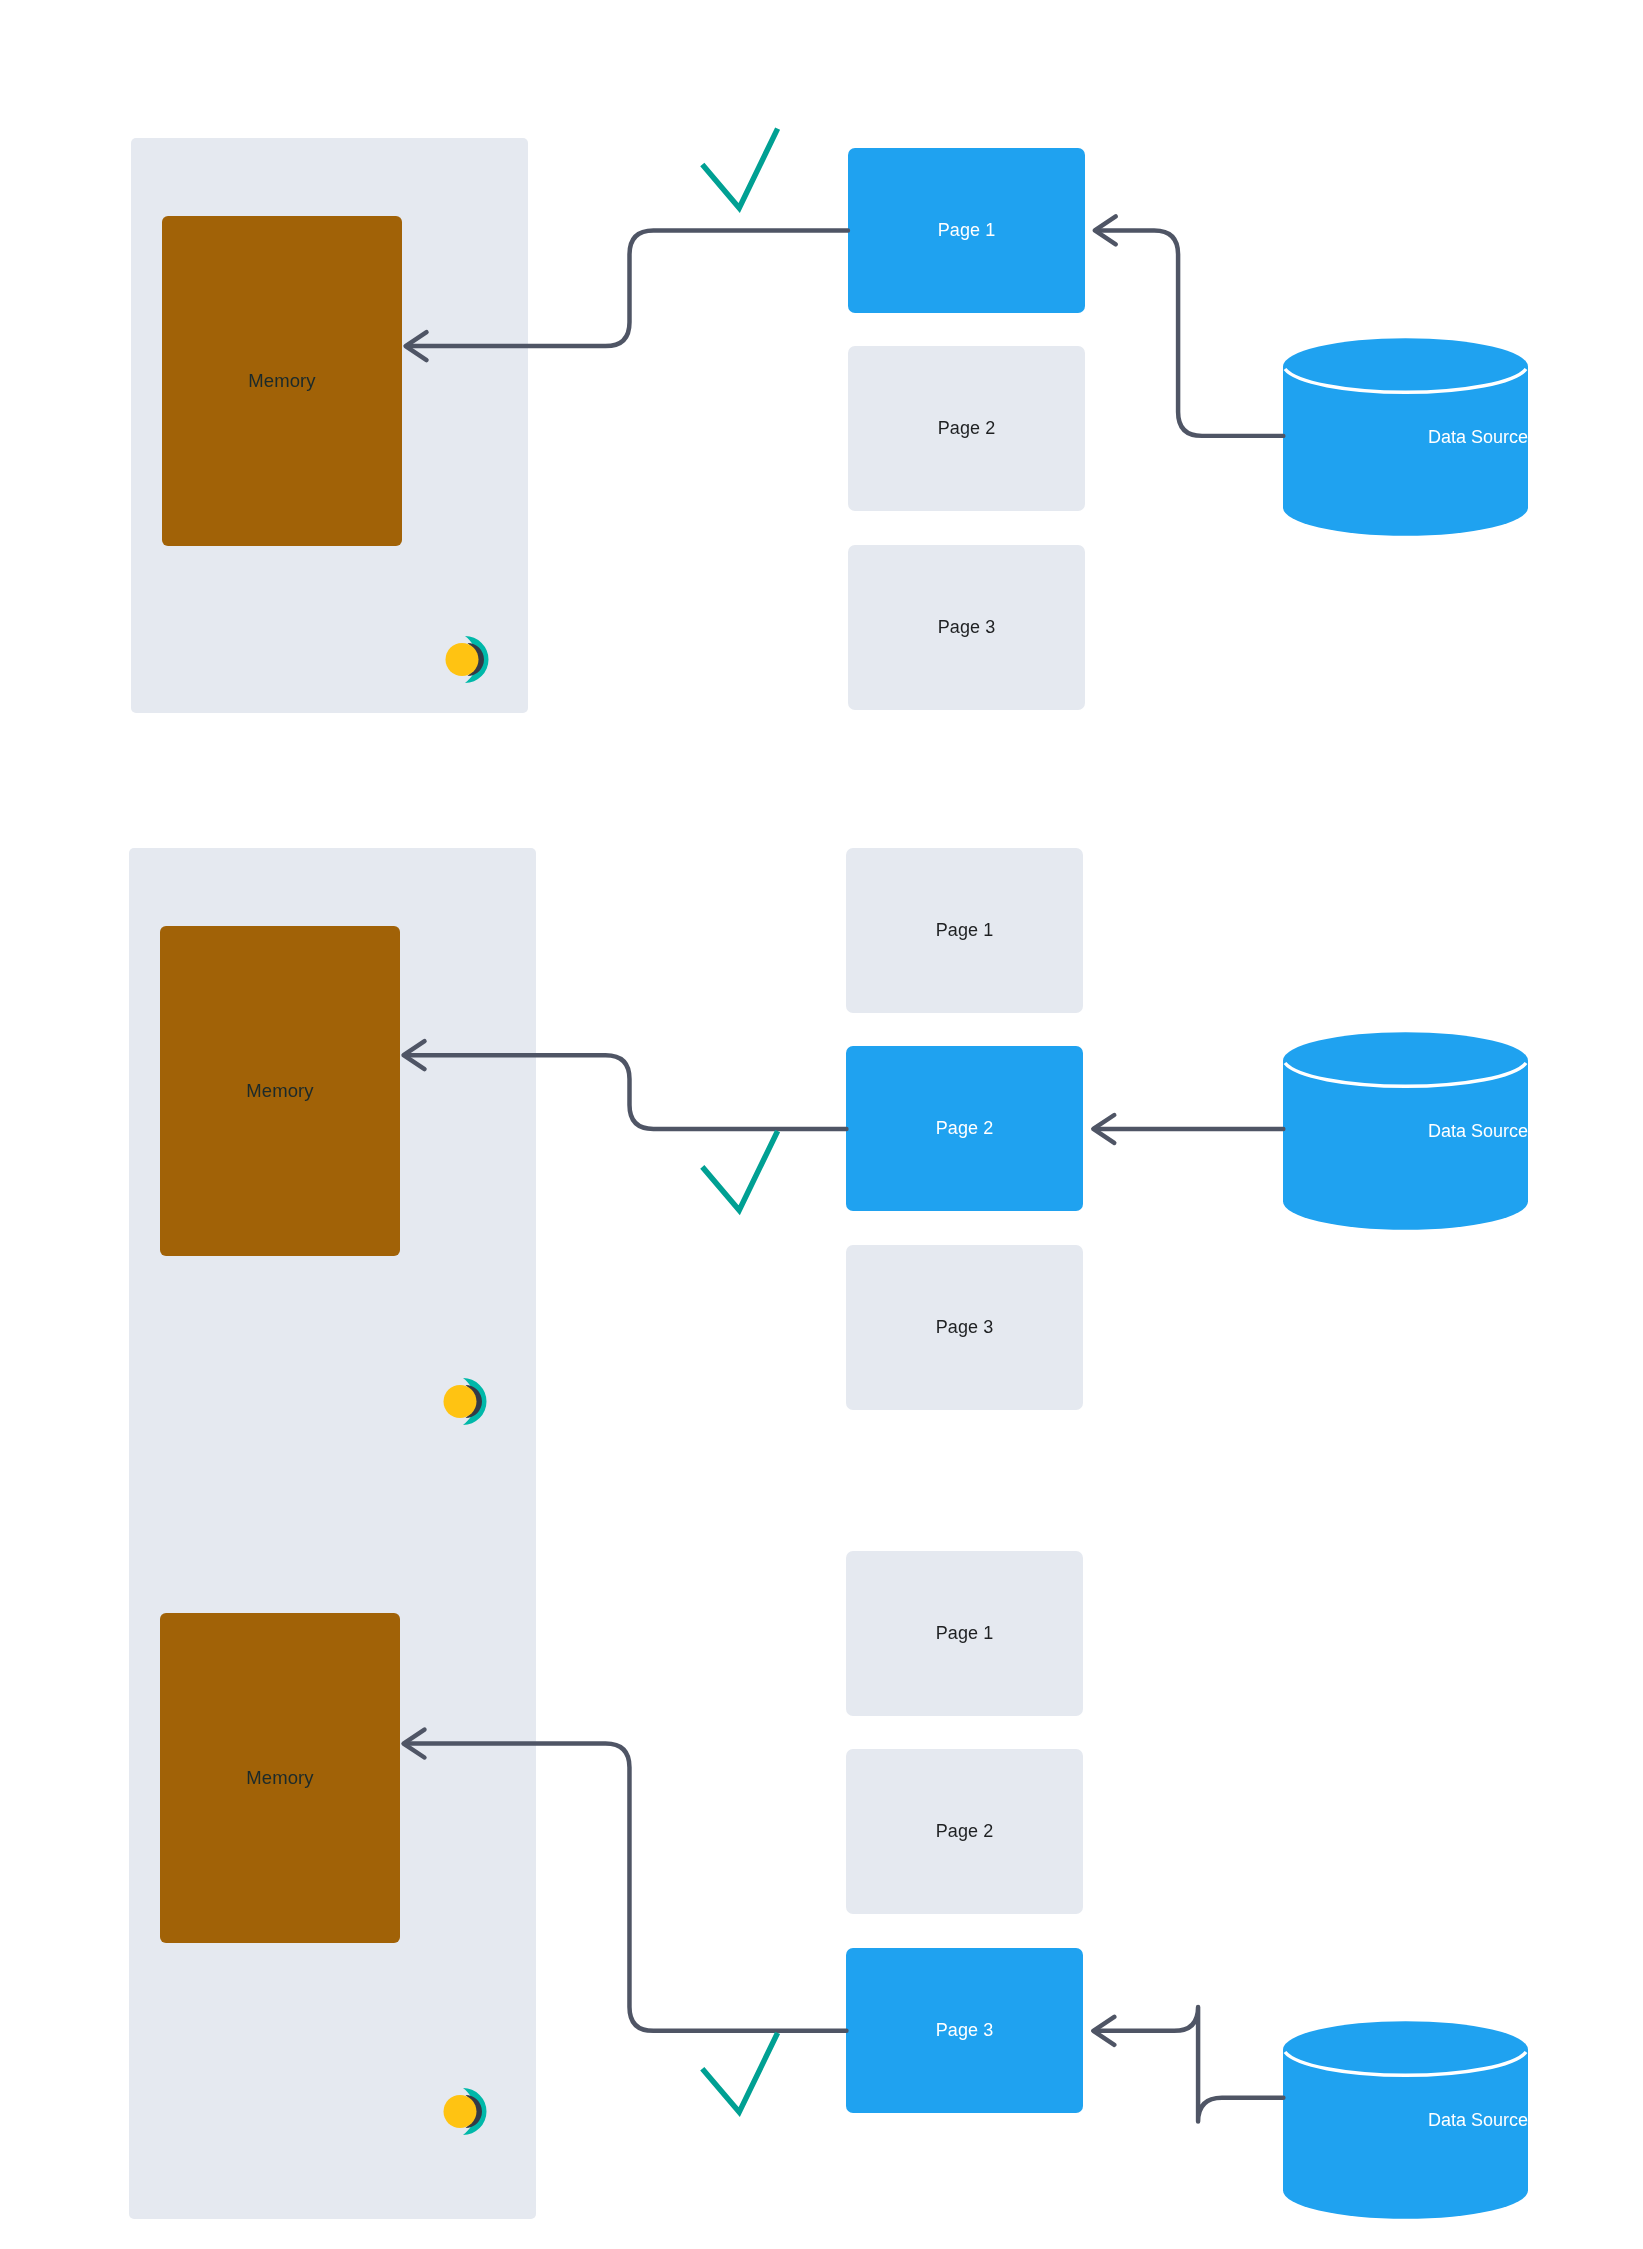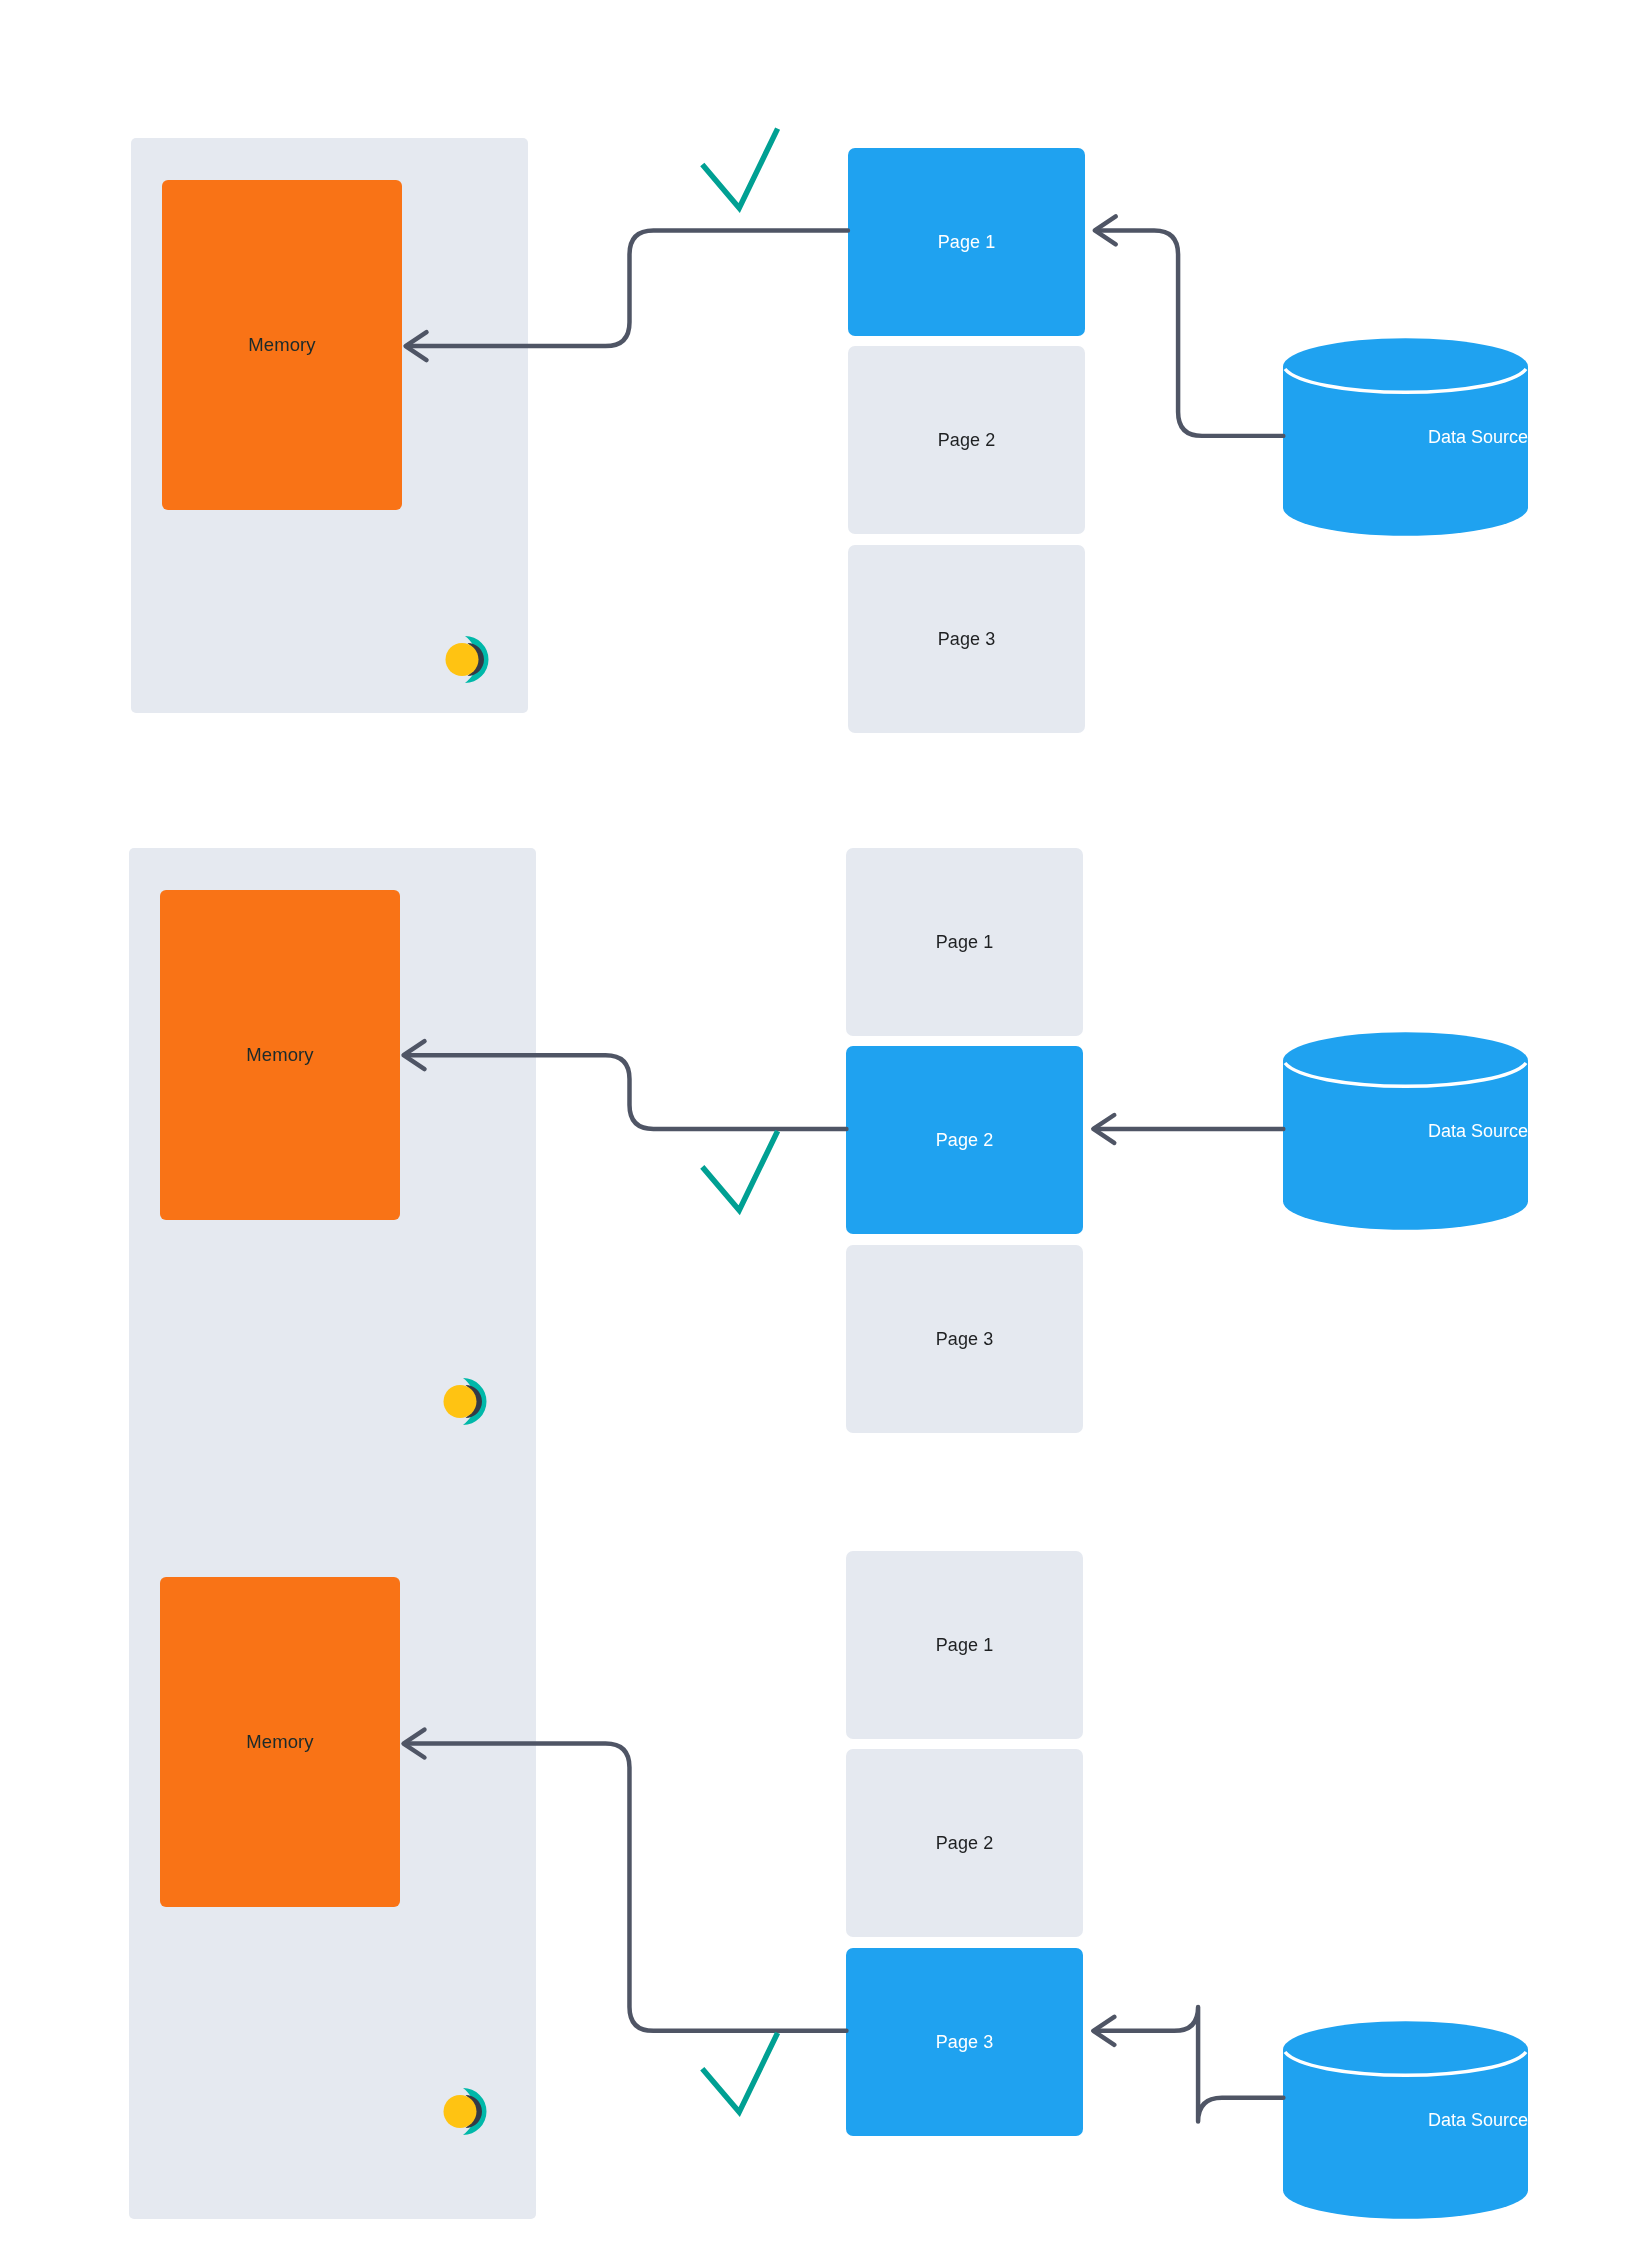--- a/index.html
+++ b/index.html
@@ -11,34 +11,34 @@
   .stage{position:absolute;inset:0;}
   .panel{position:absolute;left:0;width:1644px;}
   
   .mem-container{
     position:absolute;
     background:#E5E9F0;
     border-radius:5px;
   }
   .mem-box{
     position:absolute;
-    background:#f97316;
+    background:#a16207;
     border-radius:6px;
-    display:flex;align-items:center;justify-content:center;
+    display:flex;align-items:center;justify-content:center;margin-top:36px;
   }
   .mem-label{
     font-size:18.5px;
     color:#1B2A2B;
     letter-spacing:0.1px;
     white-space:nowrap;
   }
   
   .page-box{
     position:absolute;
-    width:237px;height:188px;
+    width:237px;height:165px;
     border-radius:7px;
     display:flex;align-items:center;justify-content:center;
   }
   .page-box.idle{background:#E5E9F0;}
   .page-box.active{background:#1FA2F0;}
   .page-label{font-size:18px;letter-spacing:0.1px;white-space:nowrap;}
   .page-box.idle .page-label{color:#1E2022;}
   .page-box.active .page-label{color:#FFFFFF;}
   
   .ds{position:absolute;}

